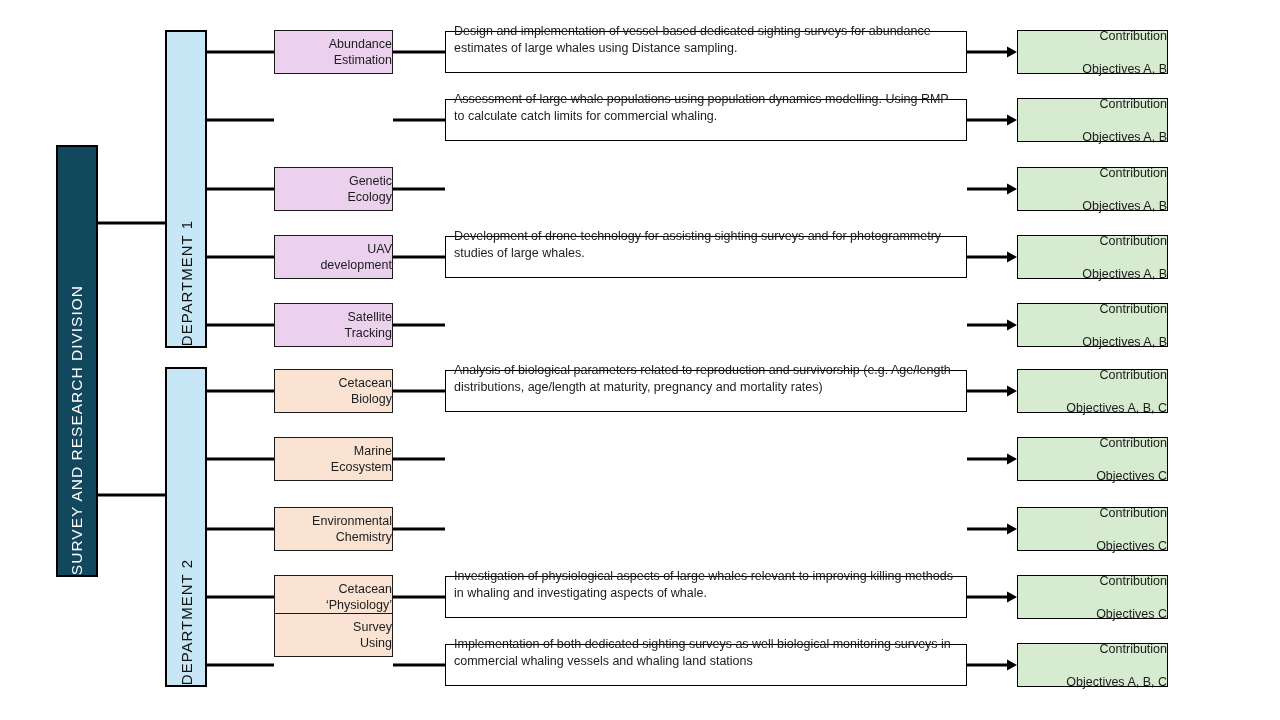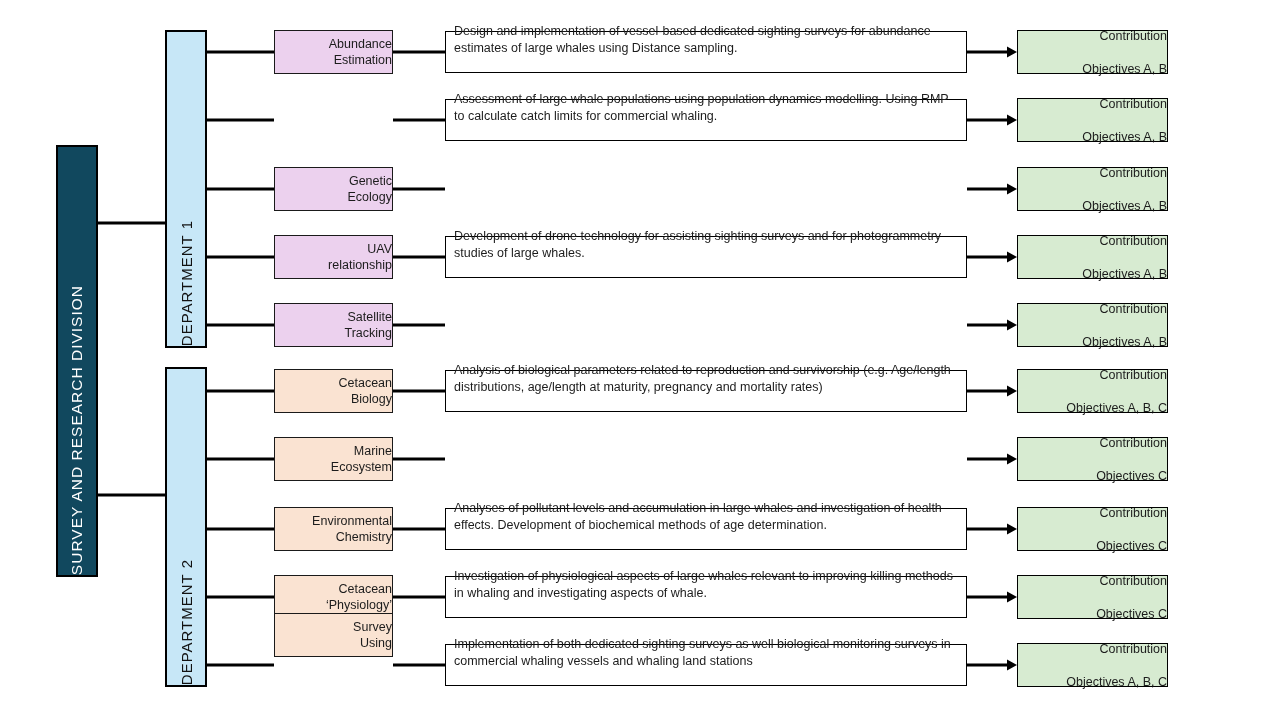--- a/index.html
+++ b/index.html
@@ -118,21 +118,21 @@
     <span>Genetic</span>
     <span>Ecology</span>
   </div>
   <div class="box contrib" style="top:167px">
     <span>Contribution</span>
     <span>Objectives A, B</span>
   </div>
 
   <div class="box unit pink" style="top:235px">
     <span>UAV</span>
-    <span>relationship</span>
+    <span>development</span>
   </div>
   <div class="box desc" style="top:236px">
     <span>Development of drone technology for assisting sighting surveys and for photogrammetry studies of large whales.</span>
   </div>
   <div class="box contrib" style="top:235px">
     <span>Contribution</span>
     <span>Objectives A, B</span>
   </div>
 
   <div class="box unit pink" style="top:303px">
@@ -162,23 +162,20 @@
   </div>
   <div class="box contrib" style="top:437px">
     <span>Contribution</span>
     <span>Objectives C</span>
   </div>
 
   <div class="box unit peach" style="top:507px">
     <span>Environmental</span>
     <span>Chemistry</span>
   </div>
-  <div class="box desc" style="top:508px">
-    <span>Analyses of pollutant levels and accumulation in large whales and investigation of health effects. Development of biochemical methods of age determination.</span>
-  </div>
   <div class="box contrib" style="top:507px">
     <span>Contribution</span>
     <span>Objectives C</span>
   </div>
 
   <div class="box unit peach" style="top:575px">
     <span>Cetacean</span>
     <span>‘Physiology’</span>
   </div>
   <div class="box desc" style="top:576px">

